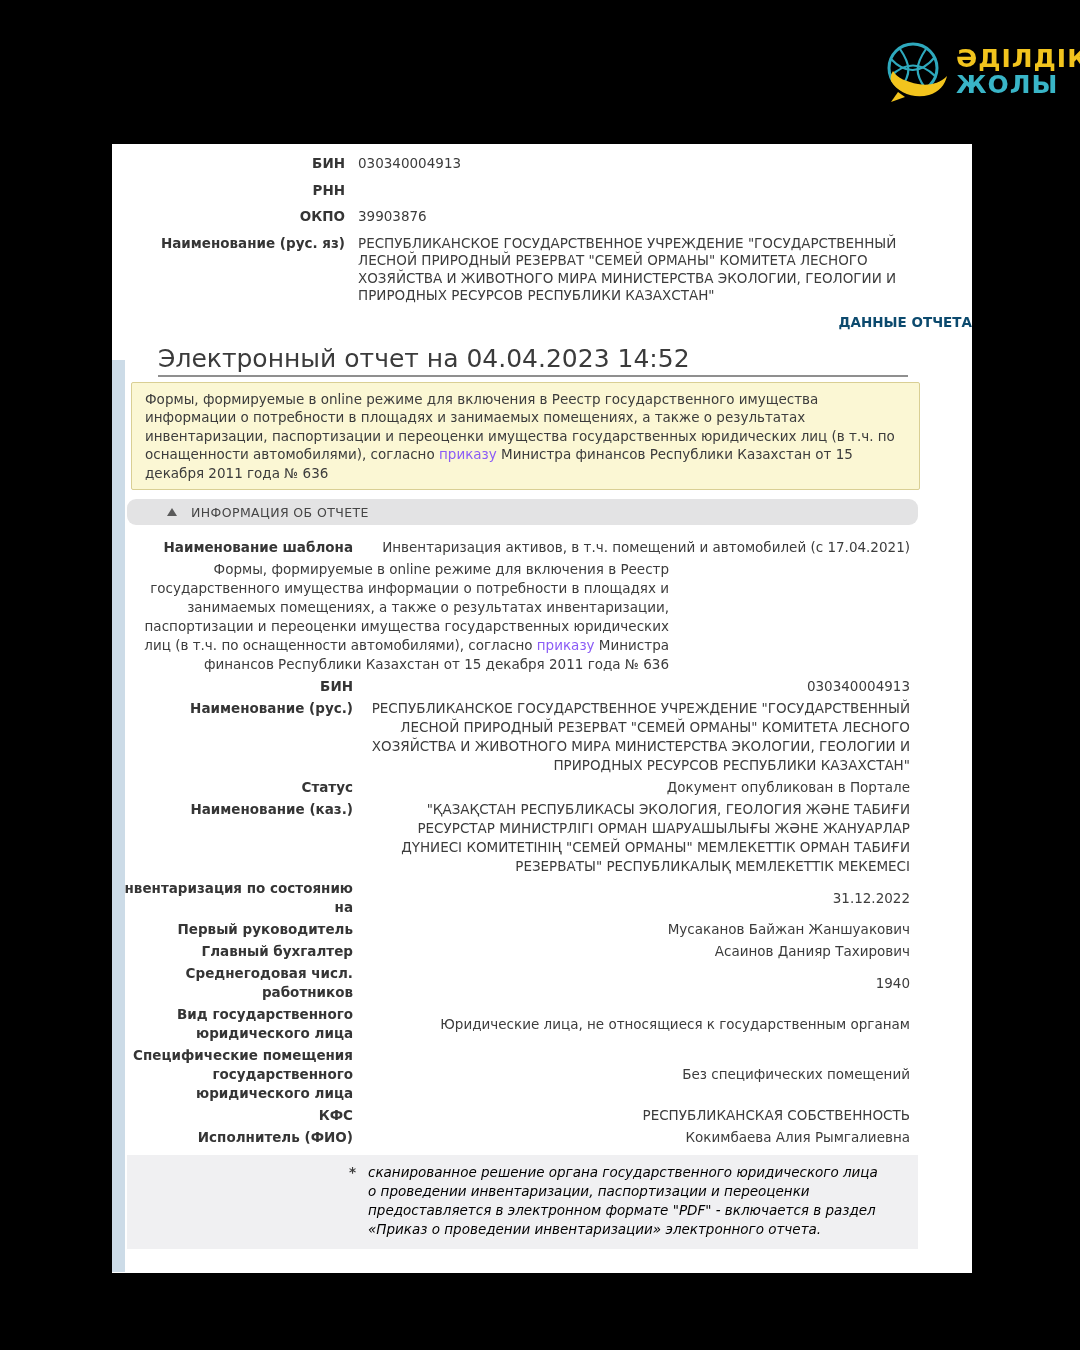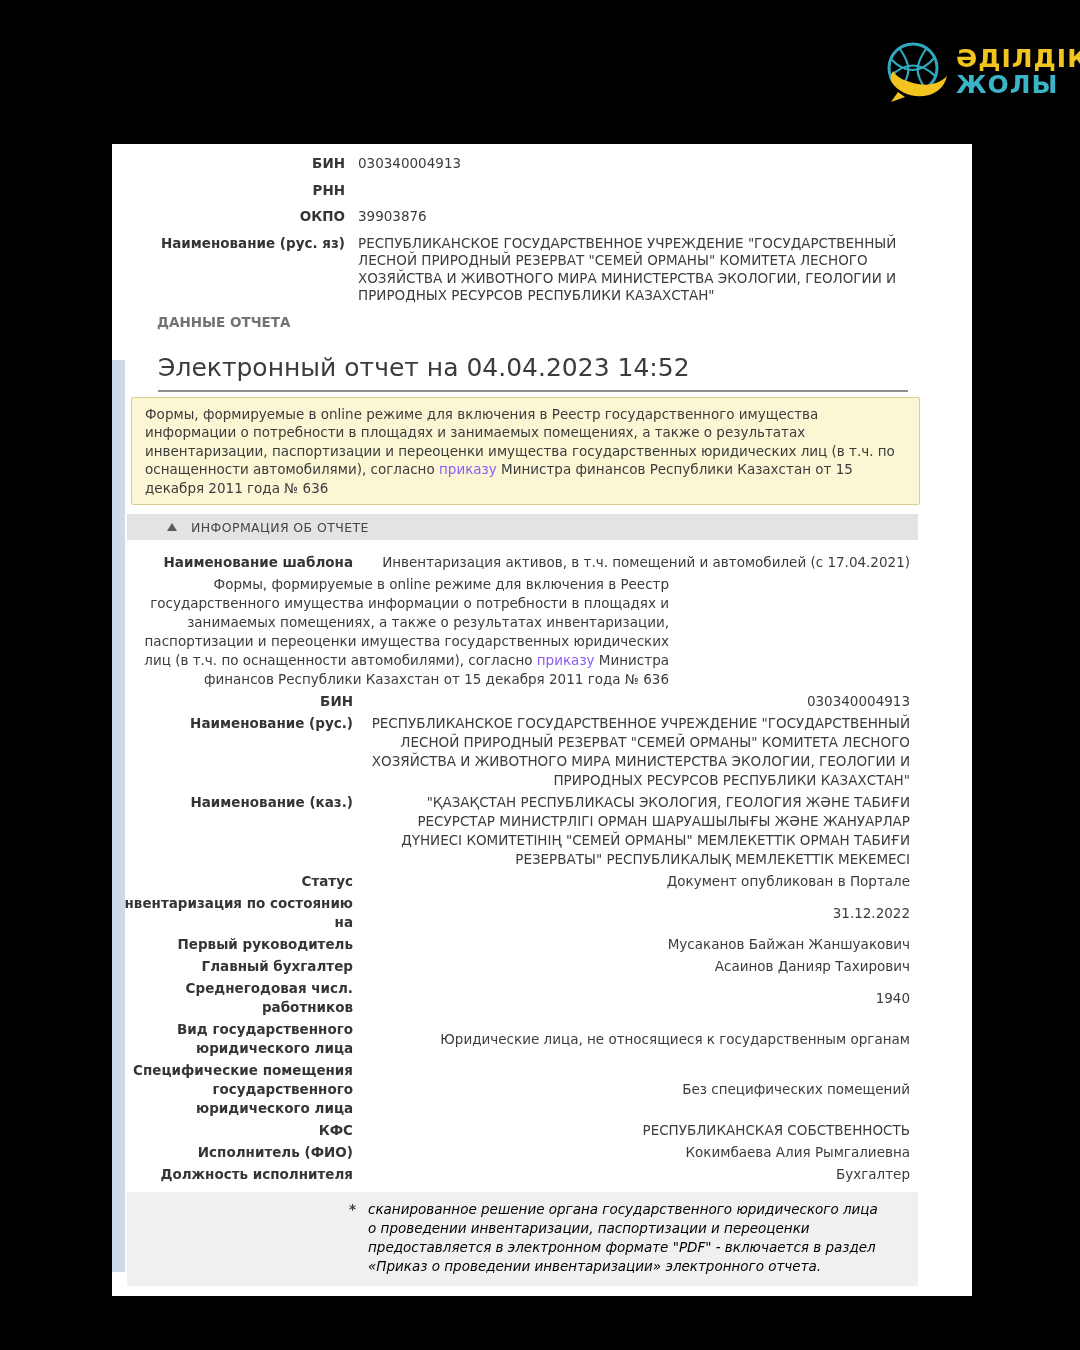--- a/index.html
+++ b/index.html
@@ -24,39 +24,39 @@
     background:#fff;color:#3c3c3c;font-size:13.5px;
   }
   .left-strip{position:absolute;left:0;top:216px;width:13px;height:912px;background:#ccdbe7;}
   .doc-inner{padding:11px 0 10px 0;}
 
   
   .hrow{display:flex;margin-bottom:9px;}
   .hlabel{width:233px;flex:none;text-align:right;font-weight:700;line-height:17.5px;color:#353535;}
   .hvalue{margin-left:13px;width:556px;line-height:17.5px;}
 
-  .section-label{margin:8px 0 0 45px;font-weight:700;font-size:13.5px;color:#737373;}
+  .section-label{margin:8px 0 0 45px;font-weight:700;font-size:13.5px;color:#0c4a6e;text-align:right;}
 
   .report-title{
-    margin:23px 0 0 46px;width:750px;
+    margin:14px 0 0 46px;width:750px;
     font-size:25px;font-weight:400;color:#3b3b3b;
-    padding-bottom:8px;border-bottom:2px solid #8f8f8f;
+    padding-bottom:2px;border-bottom:2px solid #8f8f8f;
   }
 
   .notice{
     margin:5px 0 0 19px;width:761px;
     background:#fbf7d4;border:1px solid #d9cf94;border-radius:2px;
     padding:7px 13px;line-height:18.5px;color:#3c3c3c;
   }
   .lnk{color:#8b5cf6;cursor:pointer;}
 
   .info-bar{
     margin:9px 0 0 15px;width:791px;height:26px;
     background:#e3e3e4;display:flex;align-items:center;
-    font-size:12.5px;color:#454545;letter-spacing:0.4px;cursor:pointer;
+    font-size:12.5px;color:#454545;letter-spacing:0.4px;cursor:pointer;border-radius:9px;
   }
   .tri{
     margin-left:40px;margin-right:14px;width:0;height:0;flex:none;
     border-left:5.5px solid transparent;border-right:5.5px solid transparent;
     border-bottom:8px solid #5a5a5a;
   }
 
   .rows{margin-top:13px;}
   .row{display:flex;margin-bottom:3px;}
   .row.center{align-items:center;}
@@ -135,26 +135,26 @@
           </div>
           <div class="row">
             <div class="rlabel">БИН</div>
             <div class="rvalue">030340004913</div>
           </div>
           <div class="row">
             <div class="rlabel">Наименование (рус.)</div>
             <div class="rvalue">РЕСПУБЛИКАНСКОЕ ГОСУДАРСТВЕННОЕ УЧРЕЖДЕНИЕ "ГОСУДАРСТВЕННЫЙ ЛЕСНОЙ ПРИРОДНЫЙ РЕЗЕРВАТ "СЕМЕЙ ОРМАНЫ" КОМИТЕТА ЛЕСНОГО ХОЗЯЙСТВА И ЖИВОТНОГО МИРА МИНИСТЕРСТВА ЭКОЛОГИИ, ГЕОЛОГИИ И ПРИРОДНЫХ РЕСУРСОВ РЕСПУБЛИКИ КАЗАХСТАН"</div>
           </div>
           <div class="row">
+            <div class="rlabel">Статус</div>
+            <div class="rvalue">Документ опубликован в Портале</div>
+          </div>
+          <div class="row">
             <div class="rlabel">Наименование (каз.)</div>
             <div class="rvalue">"ҚАЗАҚСТАН РЕСПУБЛИКАСЫ ЭКОЛОГИЯ, ГЕОЛОГИЯ ЖӘНЕ ТАБИҒИ РЕСУРСТАР МИНИСТРЛІГІ ОРМАН ШАРУАШЫЛЫҒЫ ЖӘНЕ ЖАНУАРЛАР ДҮНИЕСІ КОМИТЕТІНІҢ "СЕМЕЙ ОРМАНЫ" МЕМЛЕКЕТТІК ОРМАН ТАБИҒИ РЕЗЕРВАТЫ" РЕСПУБЛИКАЛЫҚ МЕМЛЕКЕТТІК МЕКЕМЕСІ</div>
-          </div>
-          <div class="row">
-            <div class="rlabel">Статус</div>
-            <div class="rvalue">Документ опубликован в Портале</div>
           </div>
           <div class="row center">
             <div class="rlabel">Инвентаризация по состоянию на</div>
             <div class="rvalue">31.12.2022</div>
           </div>
           <div class="row">
             <div class="rlabel">Первый руководитель</div>
             <div class="rvalue">Мусаканов Байжан Жаншуакович</div>
           </div>
           <div class="row">
@@ -174,24 +174,20 @@
             <div class="rvalue">Без специфических помещений</div>
           </div>
           <div class="row">
             <div class="rlabel">КФС</div>
             <div class="rvalue">РЕСПУБЛИКАНСКАЯ СОБСТВЕННОСТЬ</div>
           </div>
           <div class="row">
             <div class="rlabel">Исполнитель (ФИО)</div>
             <div class="rvalue">Кокимбаева Алия Рымгалиевна</div>
           </div>
-          <div class="row">
-            <div class="rlabel">Должность исполнителя</div>
-            <div class="rvalue">Бухгалтер</div>
-          </div>
         </div>
 
       <div class="footnote">
         <span class="fn-star">*</span>
         <span class="fn-text">сканированное решение органа государственного юридического лица о проведении инвентаризации, паспортизации и переоценки предоставляется в электронном формате "PDF" - включается в раздел «Приказ о проведении инвентаризации» электронного отчета.</span>
       </div>
 
     </div>
   </div>
 </div>

